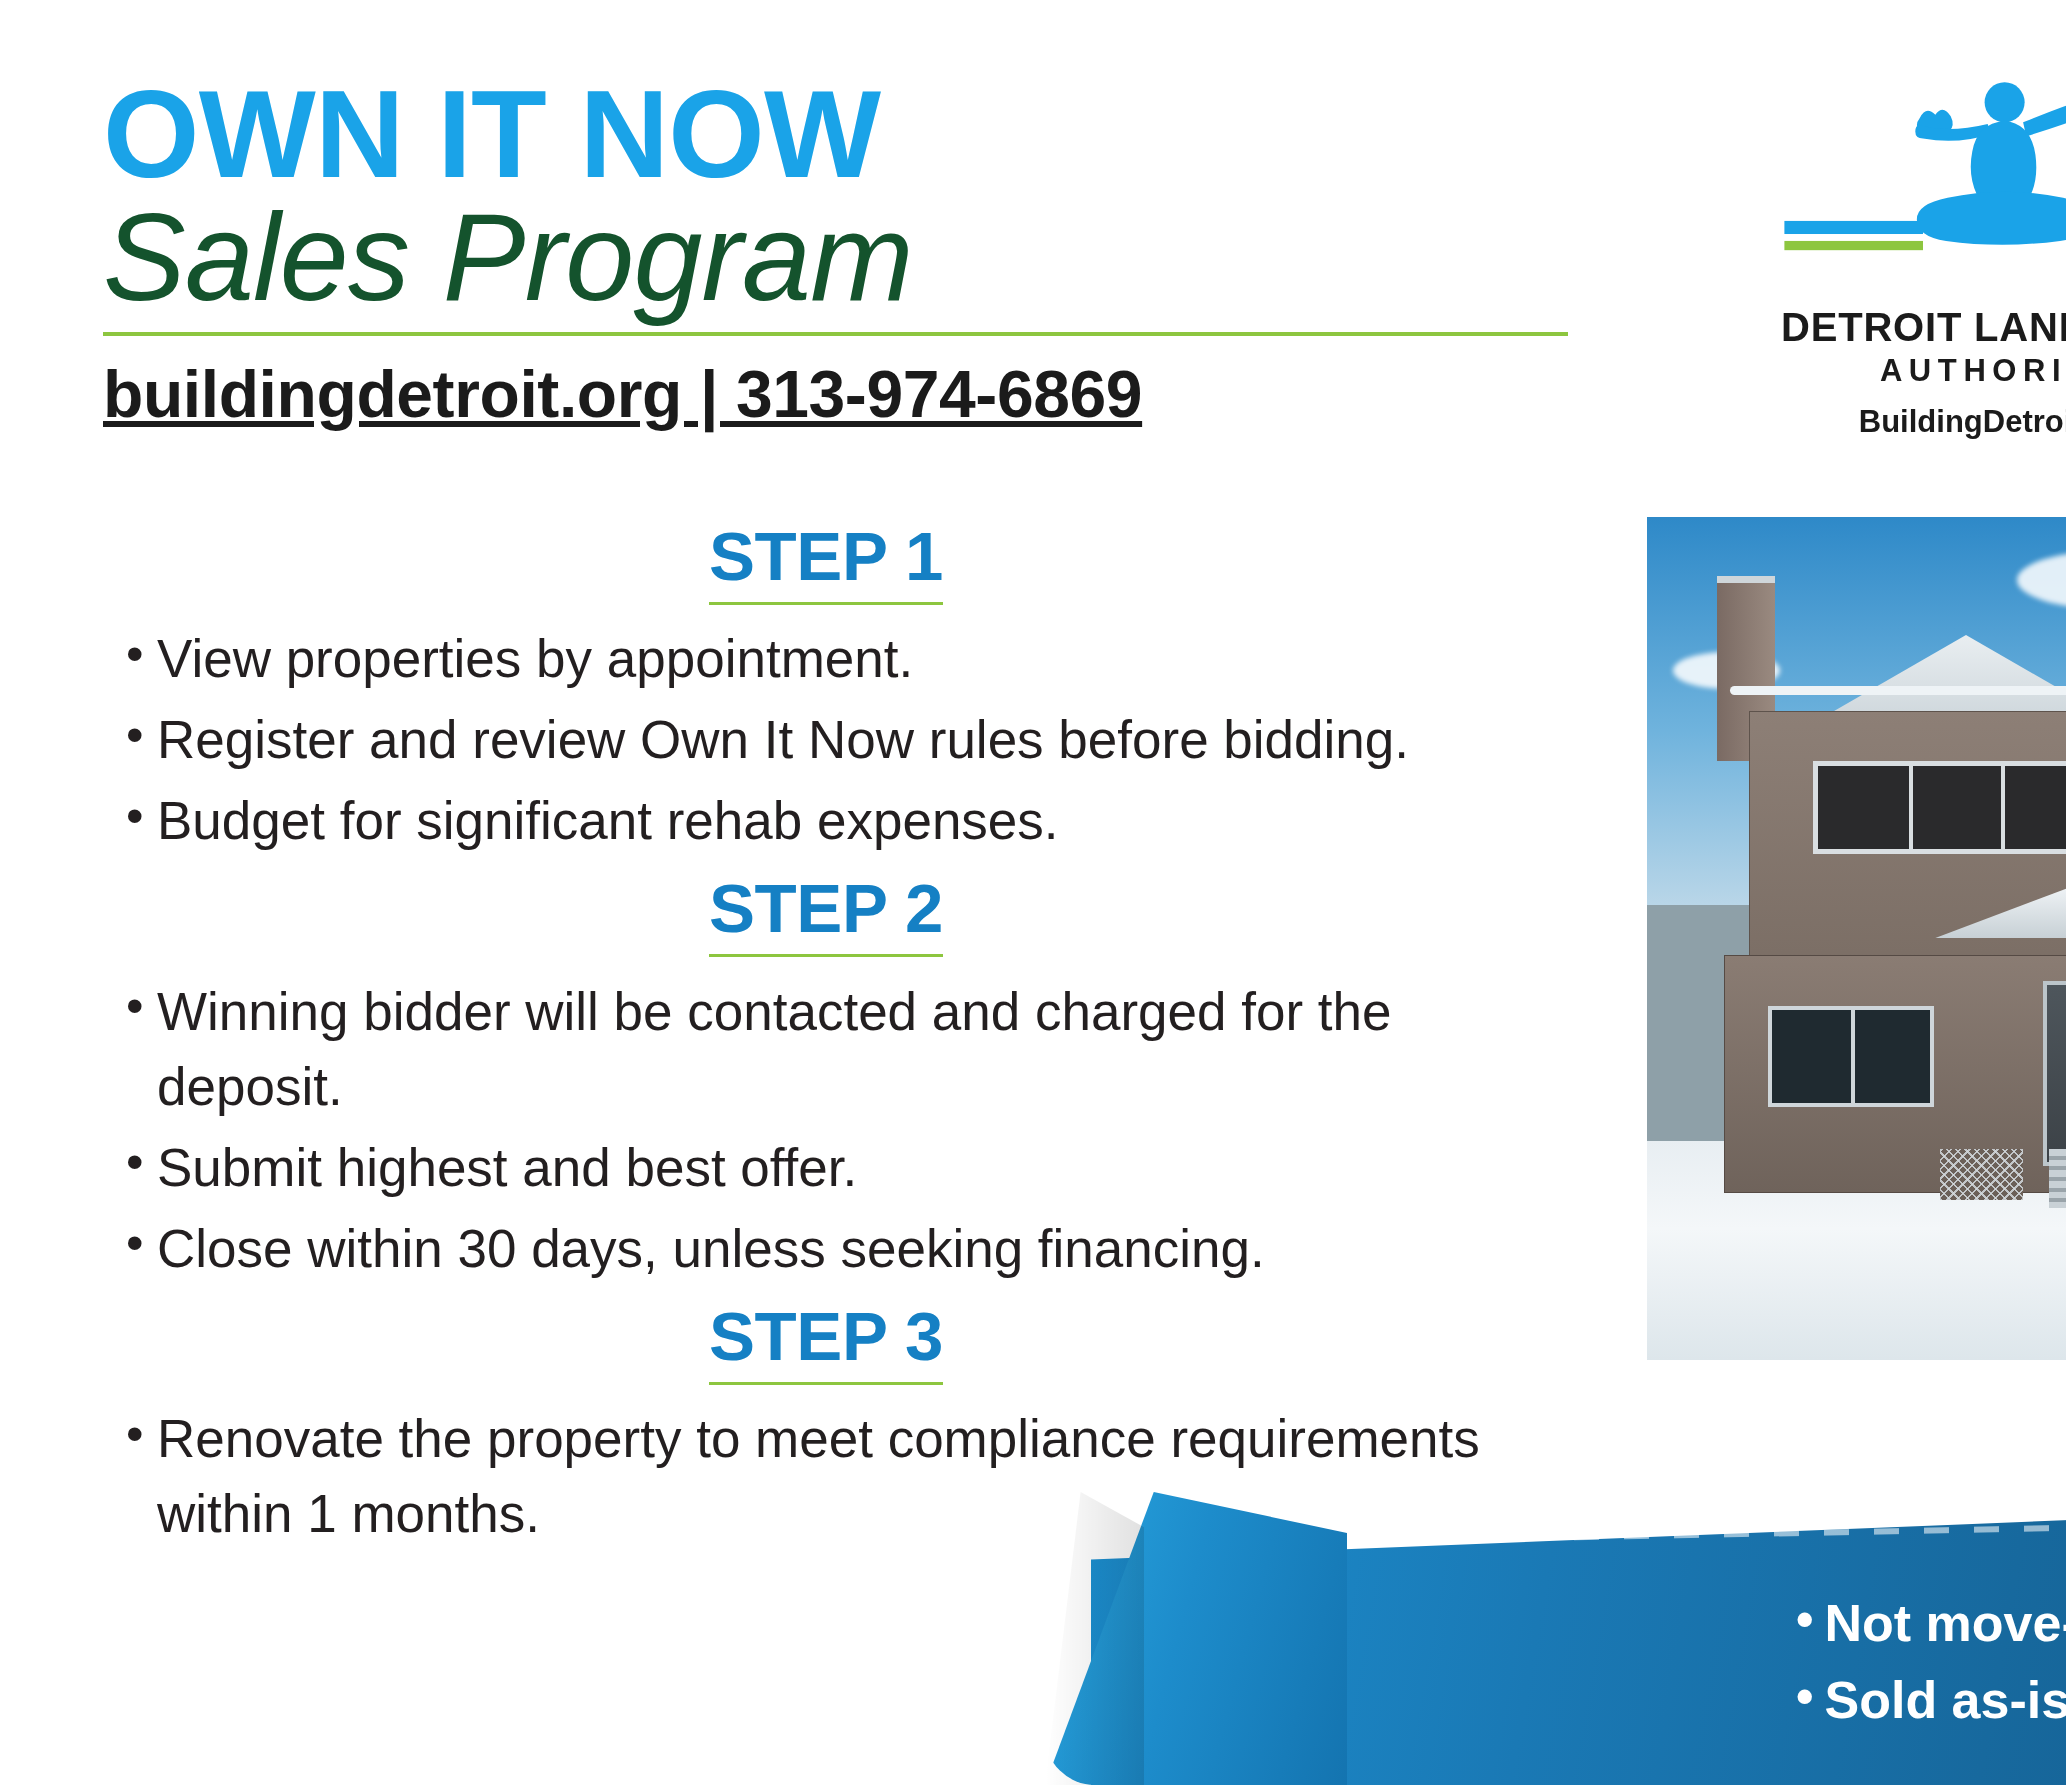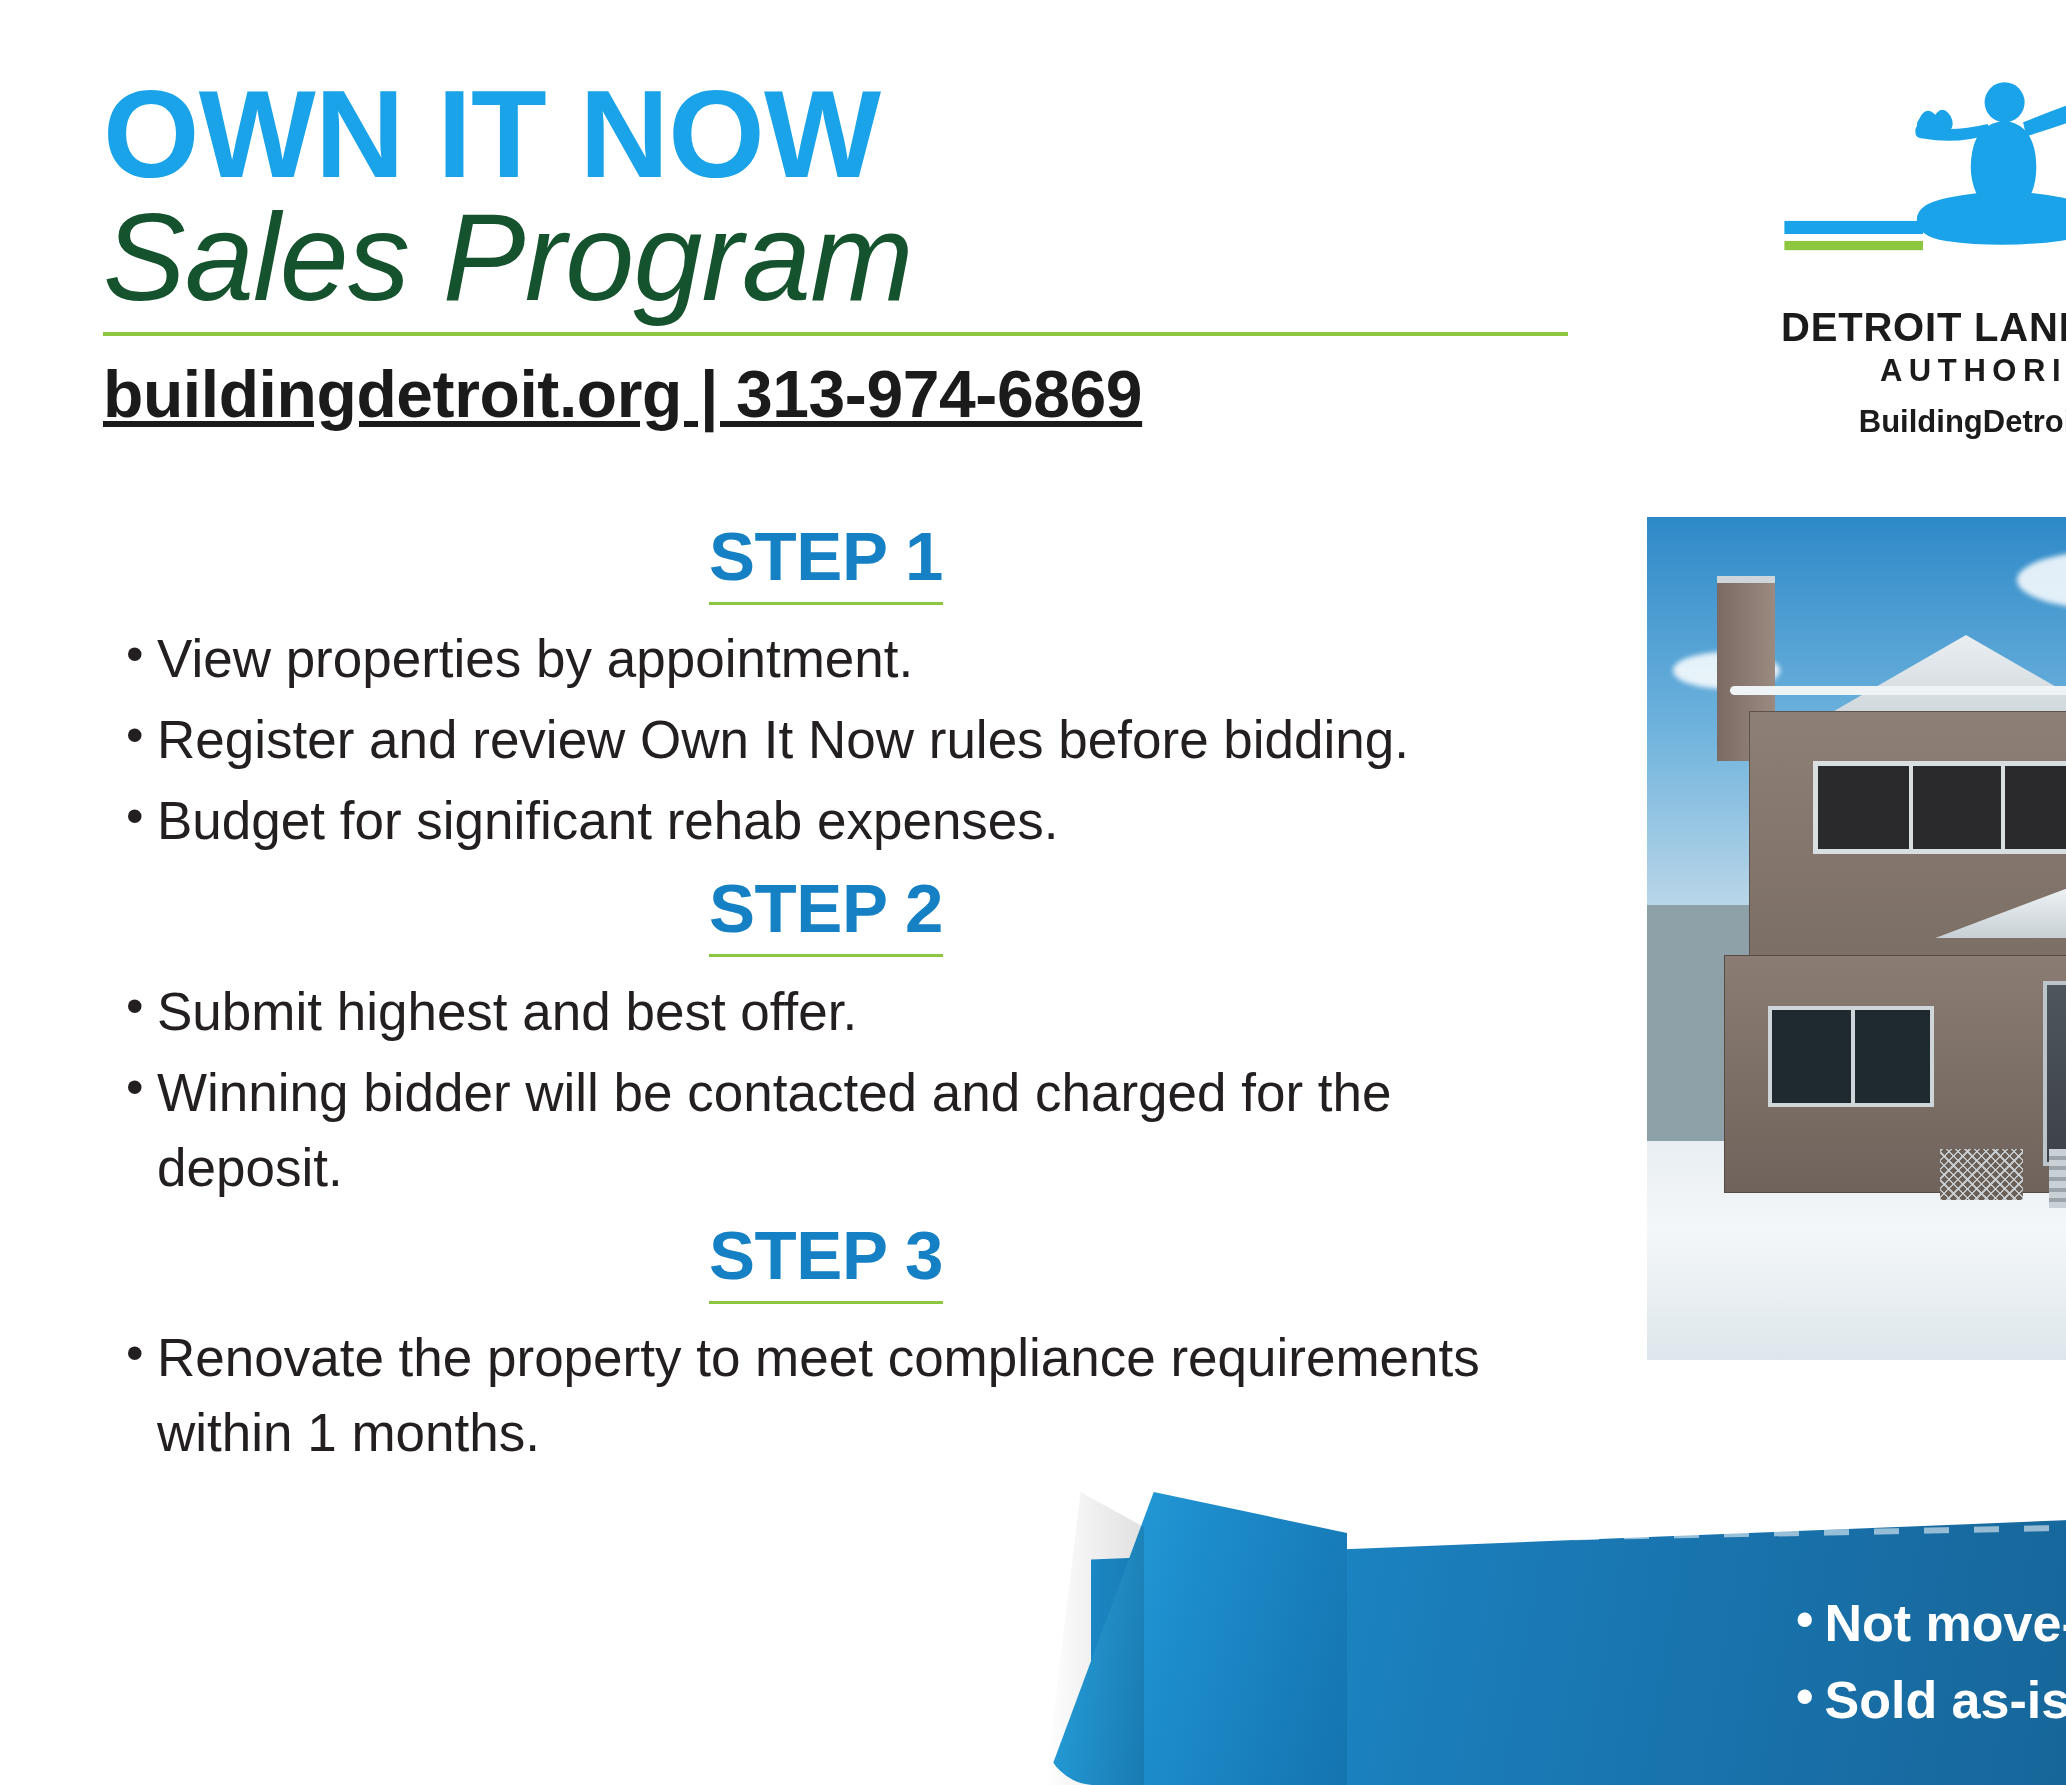--- a/index.html
+++ b/index.html
@@ -382,22 +382,23 @@
       <li>Register and review Own It Now rules before bidding.</li>
       <li>Budget for significant rehab expenses.</li>
     </ul>
   </div>
 
   <div class="step">
     <div class="step-head">
       <span class="label">STEP 2</span>
     </div>
     <ul class="bullets">
+      <li>Winning bidder will be contacted and charged for the deposit.</li>
       <li>Submit highest and best offer.</li>
-      <li>Winning bidder will be contacted and charged for the deposit.</li>
+      <li>Close within 30 days, unless seeking financing.</li>
     </ul>
   </div>
 
   <div class="step">
     <div class="step-head">
       <span class="label">STEP 3</span>
     </div>
     <ul class="bullets">
       <li>Renovate the property to meet compliance requirements within 1 months.</li>
     </ul>

